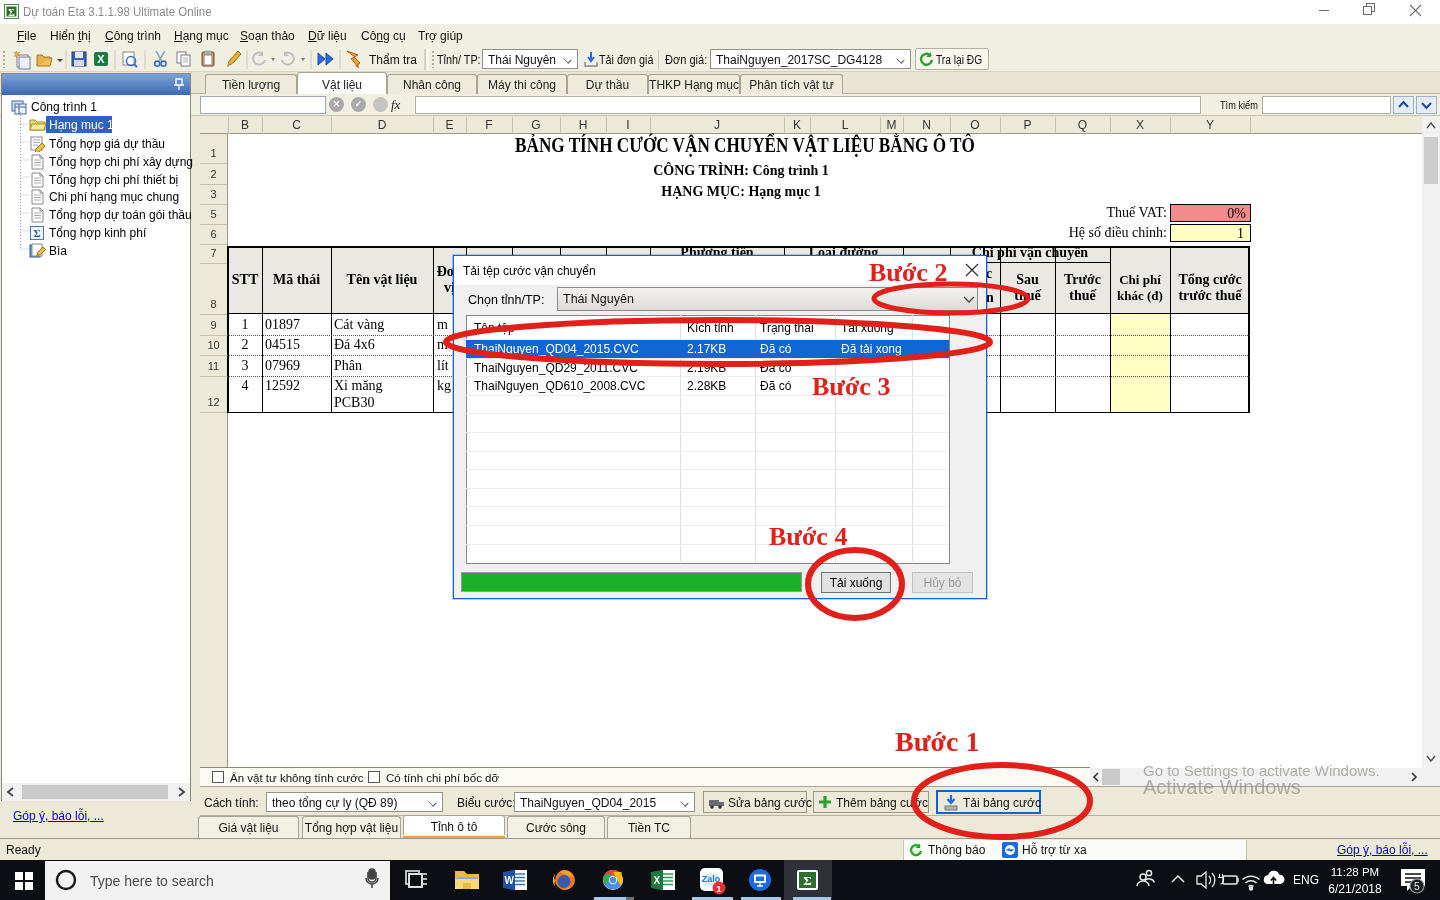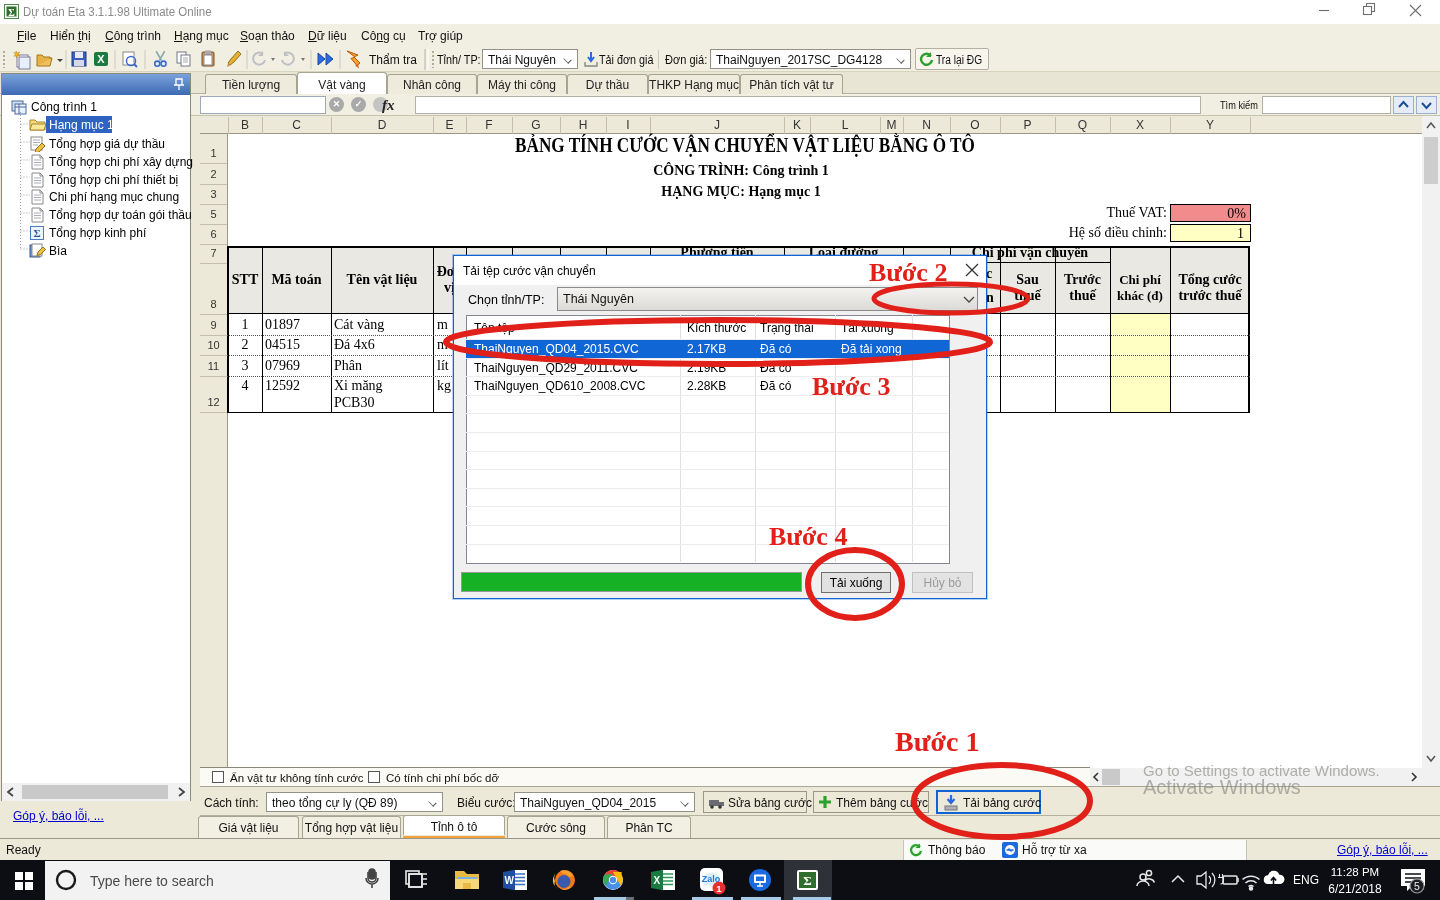--- a/index.html
+++ b/index.html
@@ -152,32 +152,32 @@
     </div>
 <div class="a" style="left:915px;top:1px;width:74px;height:22px;background:#f7f5ec;border:1px solid #b5b1a0;border-radius:2px"></div>
 <svg class="a" style="left:918px;top:4px" width="16" height="16">
       <path d="M13 5 A5.5 5.5 0 1 0 14 9" stroke="#2ca02c" stroke-width="2.4" fill="none"></path>
       <path d="M13 1 v5 h-5 z" fill="#2ca02c"></path>
     </svg>
 <div class="a ws" style="left:936px;top:6px;color:#111;transform:scaleX(.85);transform-origin:0 0">Tra lại ĐG</div>
 </div>
 <div class="a" style="left:0;top:72px;width:1440px;height:22px;background:#e9e5d4;border-bottom:1px solid #b8b4a2"></div>
 <div class="ttab" style="left:205px;width:92px">Tiền lượng</div>
-<div class="ttab" style="left:297px;width:90px;background:#fff;top:72px;height:23px;padding-top:5px;border-bottom:none">Vật vàng</div>
+<div class="ttab" style="left:297px;width:90px;background:#fff;top:72px;height:23px;padding-top:5px;border-bottom:none">Vật liệu</div>
 <div class="ttab" style="left:387px;width:90px">Nhân công</div>
 <div class="ttab" style="left:477px;width:90px">Máy thi công</div>
 <div class="ttab" style="left:567px;width:81px">Dự thầu</div>
 <div class="ttab" style="left:648px;width:92px">THKP Hạng mục</div>
 <div class="ttab" style="left:740px;width:103px">Phân tích vật tư</div>
 <div class="a" style="left:0;top:94px;width:1440px;height:22px;background:#f1efe2;border-bottom:1px solid #c6c2ae">
 <div class="a" style="left:200px;top:2px;width:126px;height:18px;background:#fff;border:1px solid #9aa8b8"></div>
 <div class="fcirc" style="left:329px">✕</div>
 <div class="fcirc" style="left:351px">✓</div>
 <div class="fcirc" style="left:373px;background:#c4c4c4"></div>
-<div class="a sf" style="left:382px;top:3px;font-style:italic;font-weight:bold;font-size:15px;color:#222">fx</div>
+<div class="a sf" style="left:391px;top:3px;font-style:italic;font-weight:normal;font-size:13px;color:#222">fx</div>
 <div class="a" style="left:415px;top:2px;width:786px;height:18px;background:#fff;border:1px solid #b0b0a8"></div>
 <div class="a ws" style="left:1220px;top:5px;color:#111;font-size:11.5px;transform:scaleX(.8);transform-origin:0 0">Tìm kiếm</div>
 <div class="a" style="left:1262px;top:2px;width:129px;height:18px;background:#fff;border:1px solid #b0b0a8"></div>
 <svg class="a" style="left:1393px;top:2px" width="45" height="18">
       <rect x="0.5" y="0.5" width="20" height="17" fill="#e6ecf6" stroke="#9ab0cc"></rect>
       <rect x="23.5" y="0.5" width="20" height="17" fill="#e6ecf6" stroke="#9ab0cc"></rect>
       <path d="M6 11 l4.5-5 4.5 5" stroke="#1c4f96" stroke-width="2" fill="none"></path>
       <path d="M29 7 l4.5 5 4.5-5" stroke="#1c4f96" stroke-width="2" fill="none"></path>
     </svg>
 </div>
@@ -339,21 +339,21 @@
 <div class="cell" style="left:1170px;top:206px;width:76px;text-align:right;font-size:14px">0%</div>
 <div class="cell" style="left:967px;top:225px;width:200px;text-align:right;font-size:14px">Hệ số điều chỉnh:</div>
 <div class="a" style="left:1170px;top:224px;width:81px;height:18px;background:#ffffc4;border:1px solid #000"></div>
 <div class="cell" style="left:1170px;top:226px;width:74px;text-align:right;font-size:14px">1</div>
 <div class="a" style="left:227px;top:246px;width:1023px;height:68px;background:#e9e8e2"></div>
 <div class="a" style="left:1110px;top:314px;width:60px;height:98px;background:#ffffc4"></div>
 <div class="cell b tc" style="left:228px;top:272px;width:34px;font-size:14px">
     <div style="line-height:16px">STT</div>
   </div>
 <div class="cell b tc" style="left:262px;top:272px;width:69px;font-size:14px">
-    <div style="line-height:16px">Mã toán</div>
+    <div style="line-height:16px">Mã thái</div>
   </div>
 <div class="cell b tc" style="left:331px;top:272px;width:102px;font-size:14px">
     <div style="line-height:16px">Tên vật liệu</div>
   </div>
 <div class="cell b tc" style="left:433px;top:264px;width:33px;font-size:14px">
     <div style="line-height:16px">Đơn</div>
     <div style="line-height:16px">vị</div>
   </div>
 <div class="cell b tc" style="left:650px;top:245px;width:134px;font-size:14px">
     <div style="line-height:16px">Phương tiện</div>
@@ -476,21 +476,21 @@
       <rect x="2" y="12" width="12" height="4" fill="#b0b0b8" stroke="#777"></rect>
     </svg>
 <div class="a ws" style="left:763px;top:9px;color:#111">Tải bảng cước</div>
 </div>
 <div class="a" style="left:200px;top:815px;width:1240px;height:23px;background:#ece9d8;border-top:1px solid #b5b1a0"></div>
 <div class="btab" style="left:198px;width:101px">Giá vật liệu</div>
 <div class="btab" style="left:302px;width:99px">Tổng hợp vật liệu</div>
 <div class="btab" style="left:403px;width:102px;background:#fff;top:815px;height:20px">Tỉnh ô tô</div>
 <div class="a" style="left:403px;top:836px;width:102px;height:3px;background:#f0a23c"></div>
 <div class="btab" style="left:507px;width:98px">Cước sông</div>
-<div class="btab" style="left:607px;width:84px">Phân TC</div>
+<div class="btab" style="left:607px;width:84px">Tiền TC</div>
 <div class="a" style="left:0;top:838px;width:1440px;height:22px;background:#ece9d8;border-top:1px solid #9a968a;color:#111">
 <div class="a ws" style="left:6px;top:4px">Ready</div>
 <div class="a" style="left:903px;top:1px;width:344px;height:20px;background:#fafaf8;border-left:1px solid #c8c5b5;border-right:1px solid #c8c5b5"></div>
 <svg class="a" style="left:908px;top:3px" width="16" height="16">
       <circle cx="8" cy="8" r="7" fill="#eaffea"></circle>
       <path d="M12 5 A5 5 0 1 0 13 9" stroke="#2ca02c" stroke-width="2.2" fill="none"></path>
       <path d="M12 1.5 v4.5 h-4.5 z" fill="#2ca02c"></path>
     </svg>
 <div class="a ws" style="left:928px;top:4px">Thông báo</div>
 <svg class="a" style="left:1002px;top:3px" width="16" height="16">
@@ -647,21 +647,21 @@
 <div class="a" style="left:466px;top:395px;width:483px;height:1px;background:#ededed"></div>
 <div class="a" style="left:466px;top:413px;width:483px;height:1px;background:#ededed"></div>
 <div class="a" style="left:466px;top:432px;width:483px;height:1px;background:#ededed"></div>
 <div class="a" style="left:466px;top:451px;width:483px;height:1px;background:#ededed"></div>
 <div class="a" style="left:466px;top:469px;width:483px;height:1px;background:#ededed"></div>
 <div class="a" style="left:466px;top:488px;width:483px;height:1px;background:#ededed"></div>
 <div class="a" style="left:466px;top:506px;width:483px;height:1px;background:#ededed"></div>
 <div class="a" style="left:466px;top:525px;width:483px;height:1px;background:#ededed"></div>
 <div class="a" style="left:466px;top:544px;width:483px;height:1px;background:#ededed"></div>
 <div class="dlab" style="left:474px;top:321px">Tên tệp</div>
-<div class="dlab" style="left:687px;top:321px">Kích thước</div>
+<div class="dlab" style="left:687px;top:321px">Kích tỉnh</div>
 <div class="dlab" style="left:760px;top:321px">Trạng thái</div>
 <div class="dlab" style="left:841px;top:321px">Tải xuống</div>
 <div class="a" style="left:466px;top:340px;width:483px;height:18px;background:#1166d6"></div>
 <div class="dlab" style="left:474px;top:342px;color:#fff">ThaiNguyen_QD04_2015.CVC</div>
 <div class="dlab" style="left:687px;top:342px;color:#fff">2.17KB</div>
 <div class="dlab" style="left:760px;top:342px;color:#fff">Đã có</div>
 <div class="dlab" style="left:841px;top:342px;color:#fff">Đã tải xong</div>
 <div class="dlab" style="left:474px;top:361px">ThaiNguyen_QD29_2011.CVC</div>
 <div class="dlab" style="left:687px;top:361px">2.19KB</div>
 <div class="dlab" style="left:760px;top:361px">Đã có</div>

